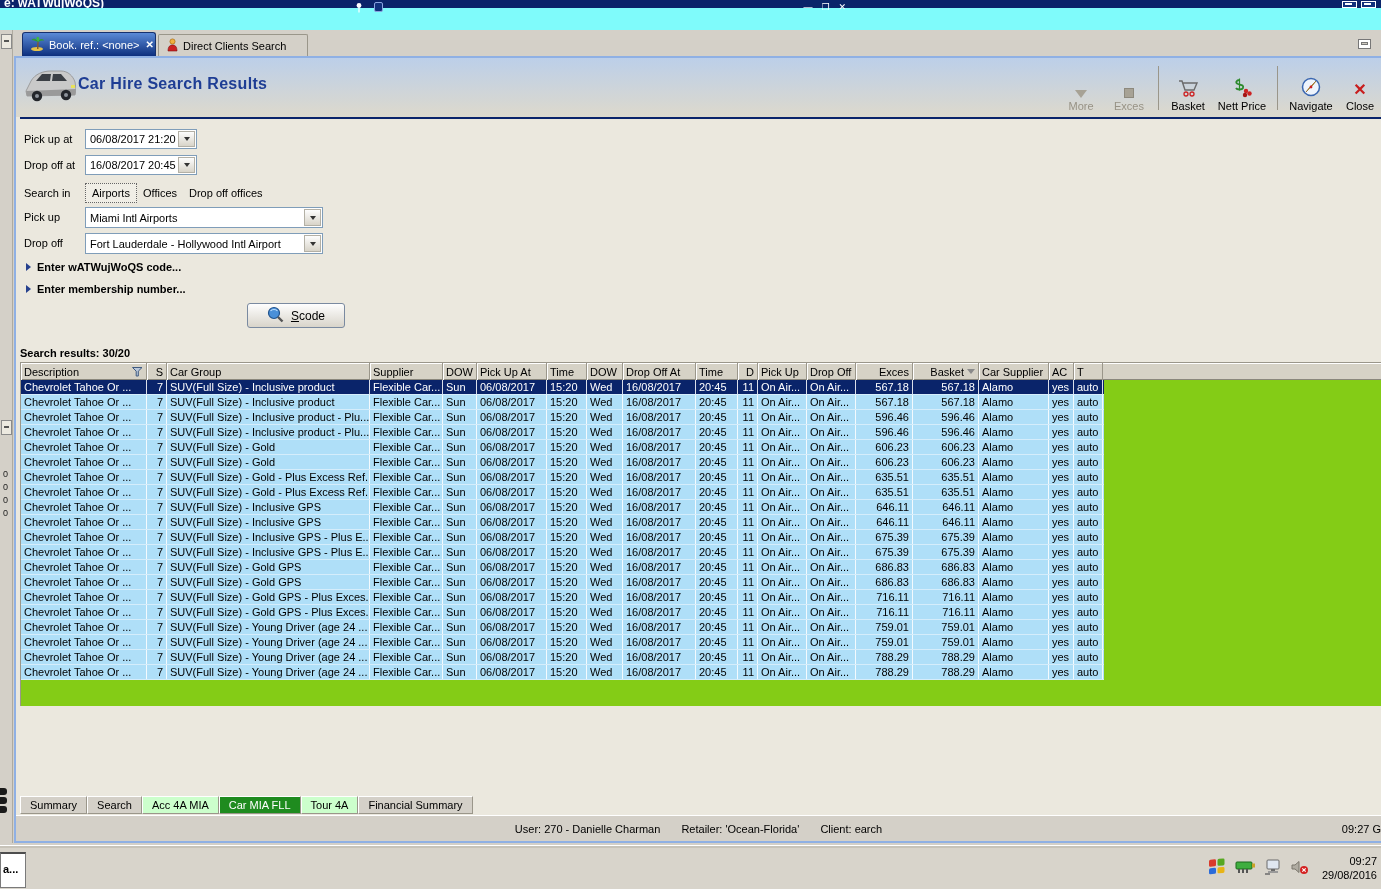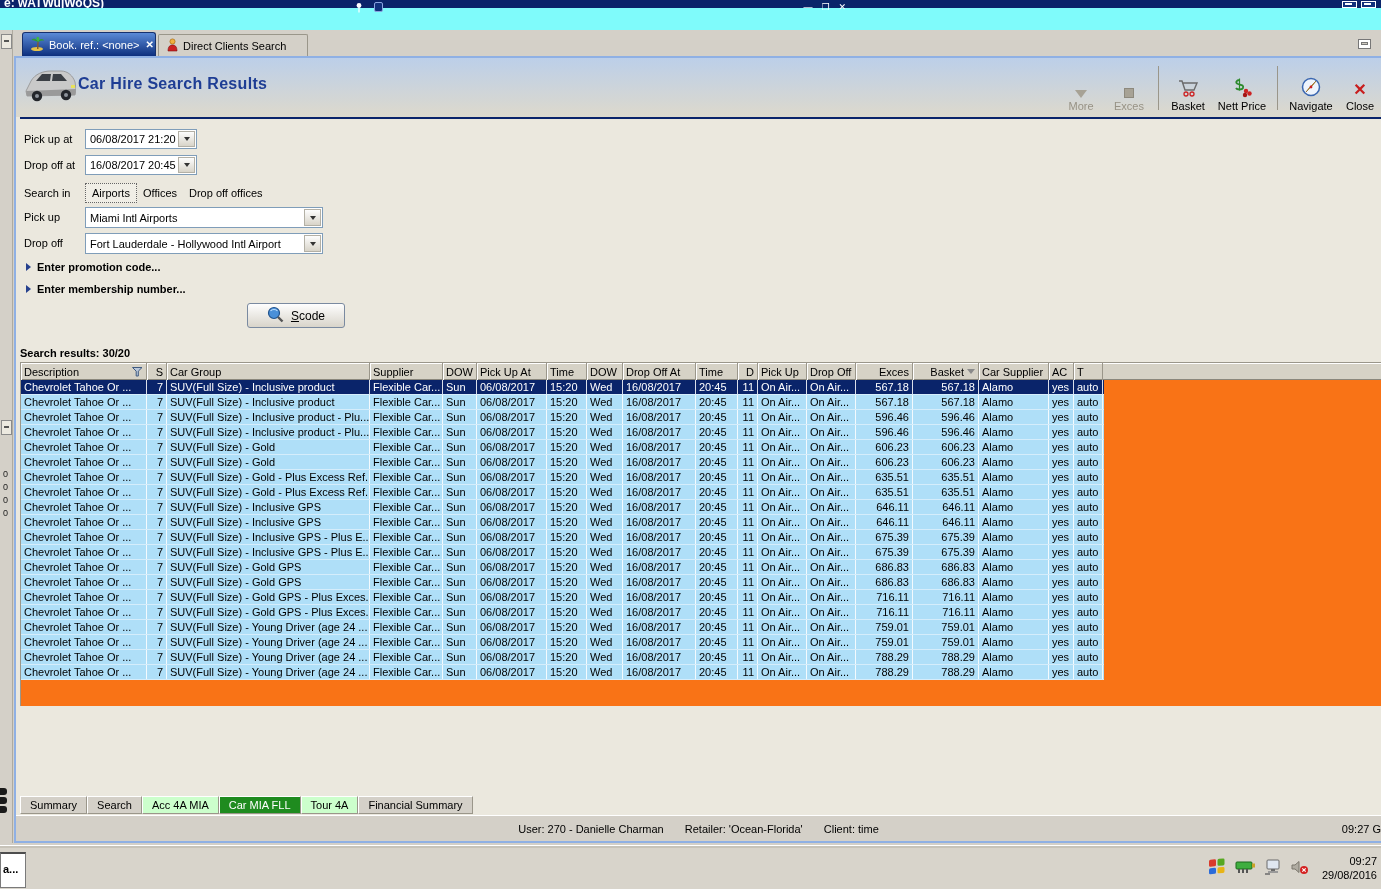--- a/index.html
+++ b/index.html
@@ -93,21 +93,21 @@
                border-bottom:4px solid transparent; border-left:5px solid #26418e; }
   .btn-search { position:absolute; left:231px; top:245px; width:98px; height:25px;
                 background:linear-gradient(#fefefe,#d8d4ca); border:1px solid #7a8aa0;
                 border-radius:3px; display:flex; align-items:center; justify-content:center;
                 gap:7px; font-size:12px; }
   .btn-search .u { text-decoration:underline; }
 
   .results-label { position:absolute; left:4px; top:289px; font-weight:bold; }
 
   
-  .grid { position:absolute; left:4px; top:304px; right:0; height:344px; background:#f97316;
+  .grid { position:absolute; left:4px; top:304px; right:0; height:344px; background:#84cc16;
           border-top:1px solid #9a968a; border-left:1px solid #9a968a; }
   .grid-head { display:flex; height:17px; background:#D6D2C6; }
   .th { display:flex; align-items:center; gap:3px; padding:0 3px; white-space:nowrap;
         overflow:hidden; border-right:1px solid #9a968a;
         box-shadow:inset 1px 1px 0 #fff, inset 0 -1px 0 #8a877c; flex:0 0 auto; }
   .th.r { justify-content:flex-end; }
   .th.between { justify-content:space-between; }
   .th-fill { flex:1 1 auto; box-shadow:inset 0 1px 0 #fff, inset 0 -1px 0 #8a877c; }
   .tr { display:flex; width:1083px; height:15px; background:#AFDFF8;
         border-bottom:1px solid #d5edfb; }
@@ -326,21 +326,21 @@
     <span class="f-label" style="top:179px">Drop off</span>
     <div class="combo" style="left:69px; top:175px; width:238px; height:21px;">
       <span>Fort Lauderdale - Hollywood Intl Airport</span>
       <span class="combo-btn">
           <span class="tri-down"></span>
         </span>
     </div>
 
     <div class="expander" style="top:203px">
       <span class="tri-right"></span>
-      <span>Enter promotion code...</span>
+      <span>Enter wATWujWoQS code...</span>
     </div>
     <div class="expander" style="top:225px">
       <span class="tri-right"></span>
       <span>Enter membership number...</span>
     </div>
 
     <div class="btn-search">
       <span>
         <svg width="17" height="17" viewBox="0 0 17 17">
           <circle cx="7" cy="7" r="5.5" fill="#4a90d9"></circle>
@@ -827,21 +827,21 @@
       <div class="btab green-light">Acc 4A MIA</div>
       <div class="btab green-active">Car MIA FLL</div>
       <div class="btab green-light">Tour 4A</div>
       <div class="btab">Financial Summary</div>
     </div>
 
     <div class="user-bar">
       <div class="user-center">
         <span>User: 270 - Danielle Charman</span>
         <span>Retailer: 'Ocean-Florida'</span>
-        <span>Client: time</span>
+        <span>Client: earch</span>
       </div>
       <span class="user-right">09:27 G</span>
     </div>
   </div>
 
   <div class="vline-left"></div>
   <div class="dock-box" style="left:1px; top:420px;">
       <i></i>
     </div>
   <div class="dock-zeros">

